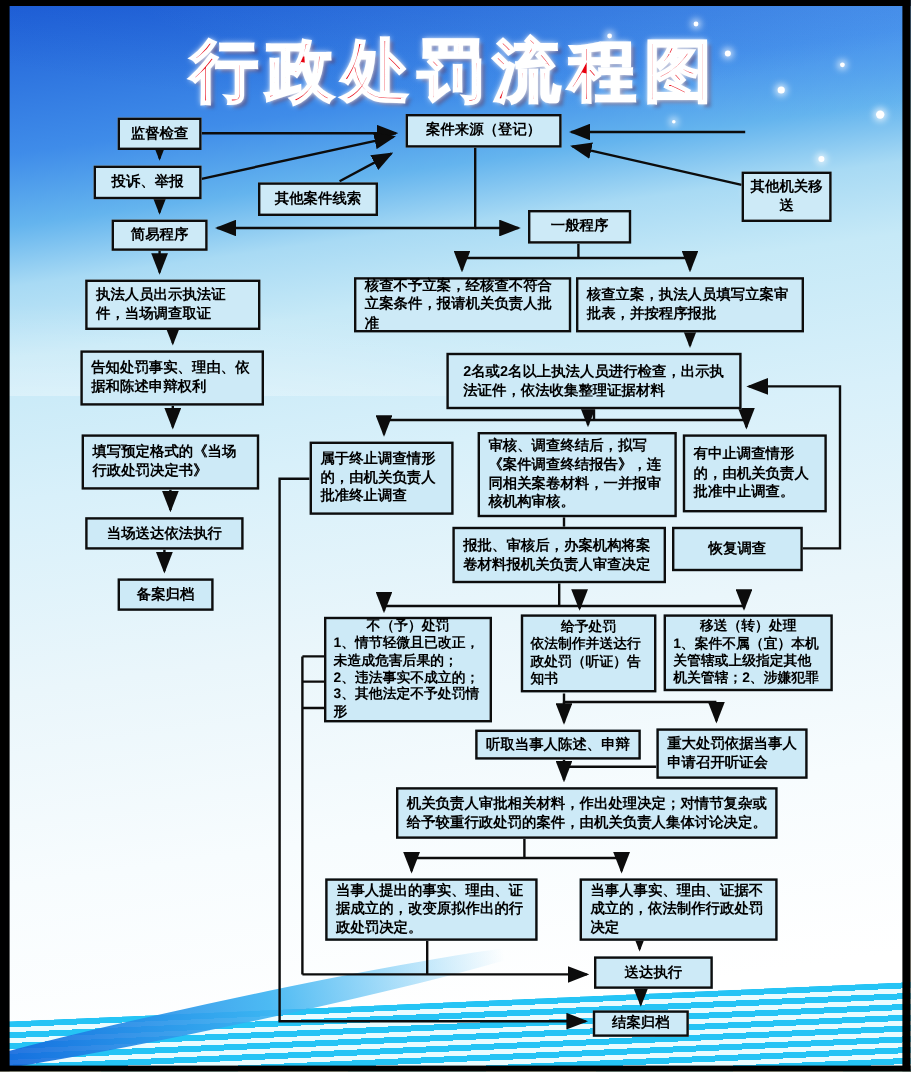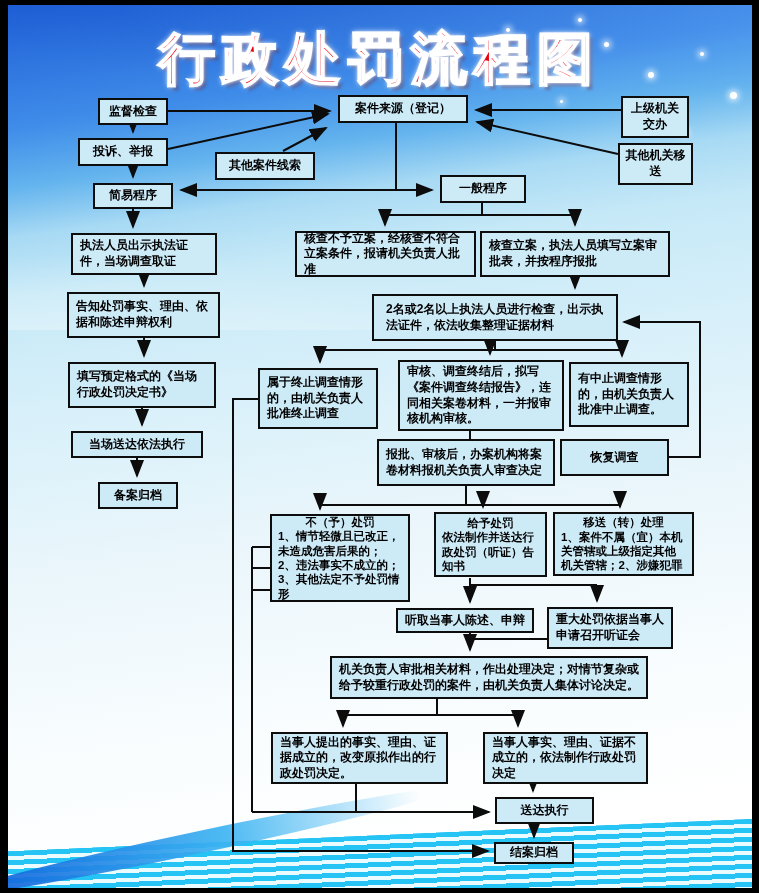--- a/index.html
+++ b/index.html
@@ -127,23 +127,20 @@
       <path d="M534 824 V837" marker-end="url(#ah)"></path>
     </g>
   </svg>
 
   <div class="nd" style="left:98px;top:98px;width:70px;height:27px;">
       <span>监督检查</span>
     </div>
   <div class="nd" style="left:338px;top:95px;width:130px;height:28px;">
       <span>案件来源（登记）</span>
     </div>
-  <div class="nd" style="left:621px;top:96px;width:68px;height:42px;">
-      <span>上级机关交办</span>
-    </div>
   <div class="nd" style="left:78px;top:138px;width:90px;height:28px;">
       <span>投诉、举报</span>
     </div>
   <div class="nd" style="left:215px;top:152px;width:100px;height:28px;">
       <span>其他案件线索</span>
     </div>
   <div class="nd" style="left:618px;top:143px;width:75px;height:42px;">
       <span>其他机关移送</span>
     </div>
   <div class="nd" style="left:93px;top:183px;width:80px;height:26px;">

